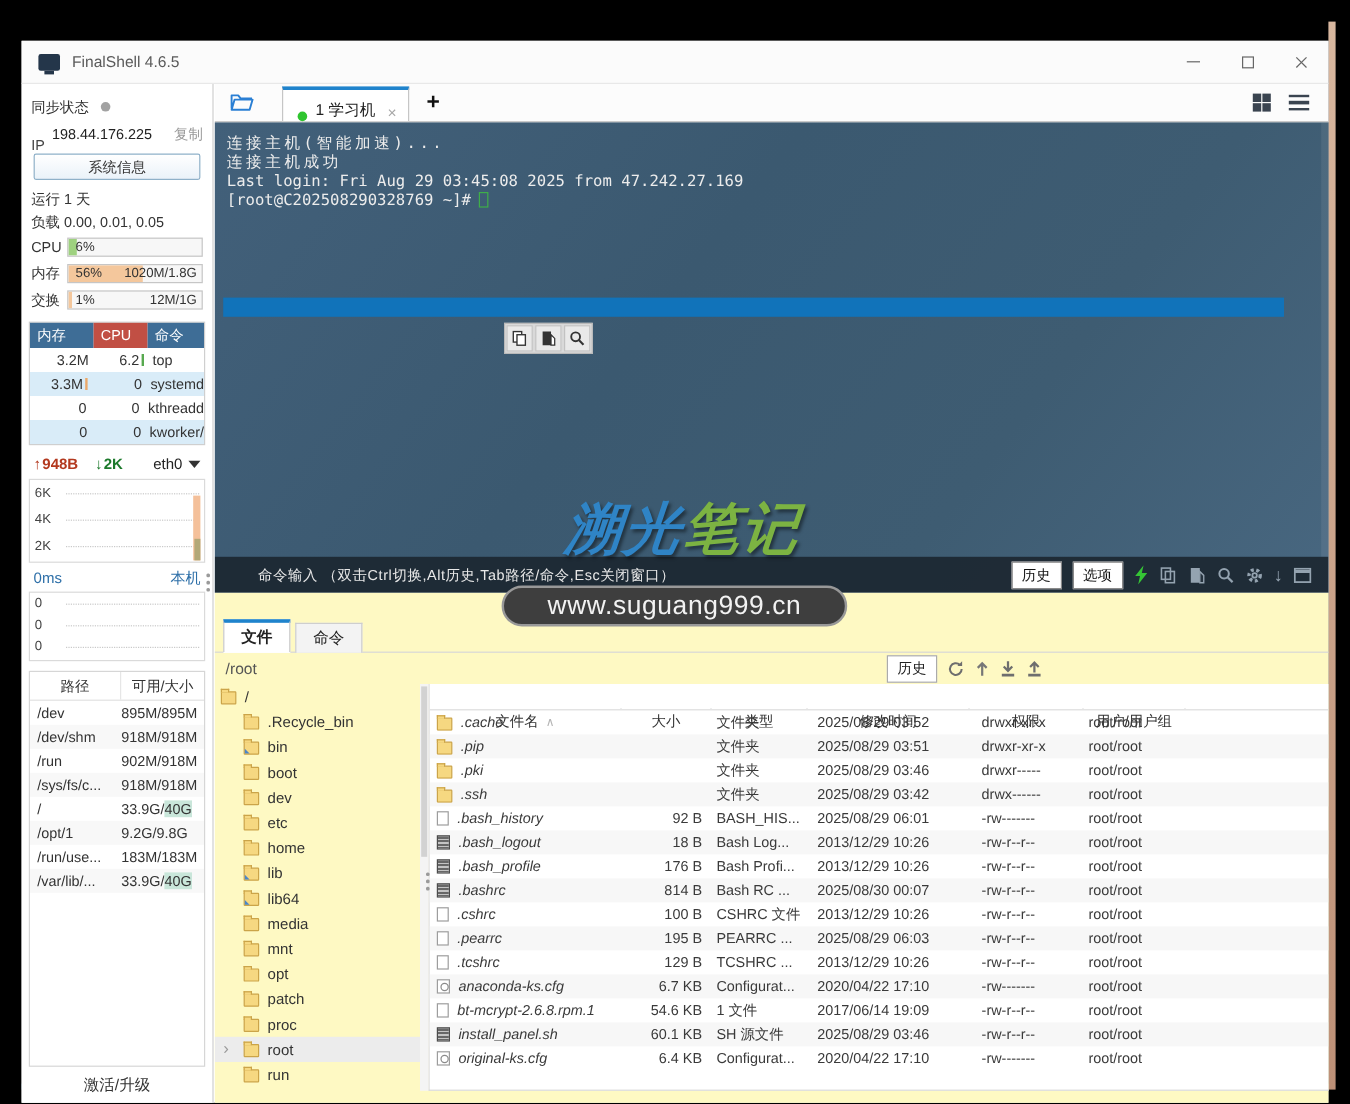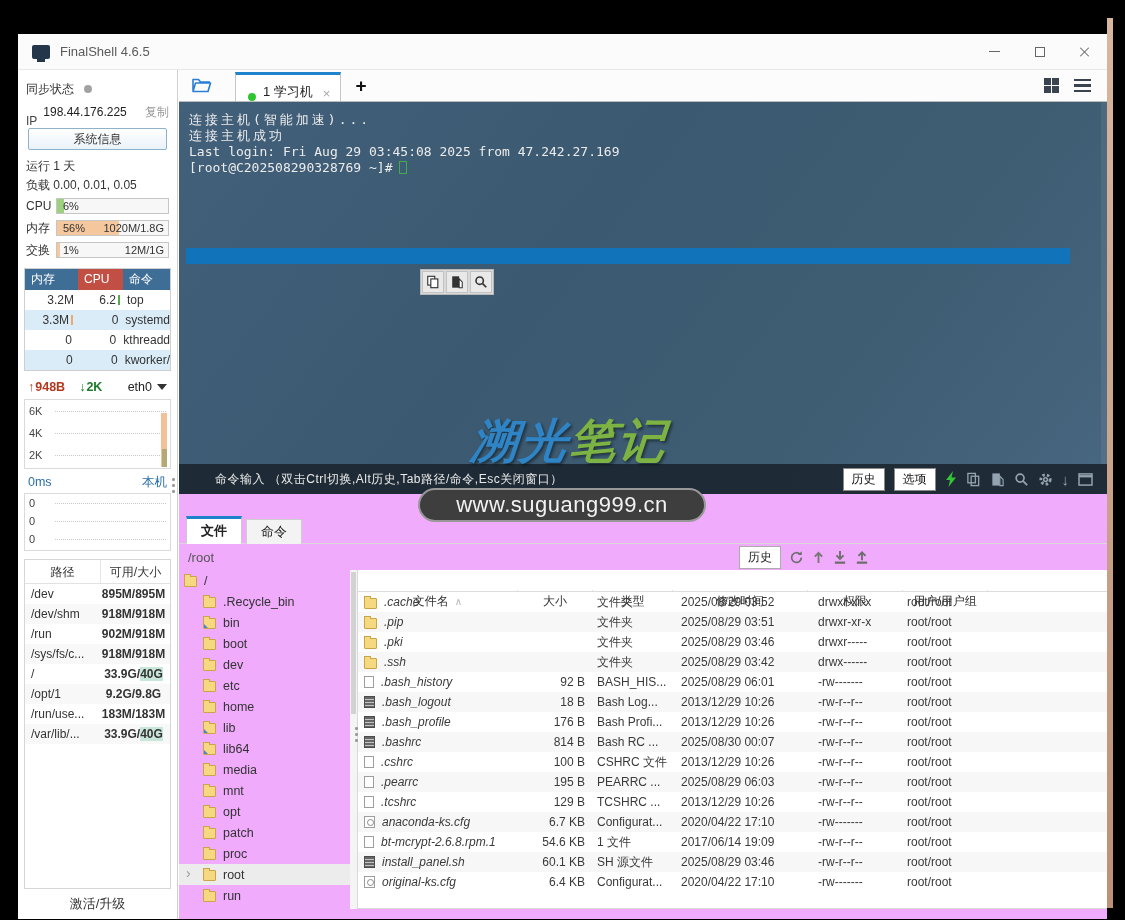--- a/index.html
+++ b/index.html
@@ -80,21 +80,21 @@
   .ping-labels{height:22px;display:flex;align-items:center;padding:0 10px;font-size:12.5px;color:#2d6fa8;margin-top:2px;}
   .ping-host{margin-left:auto;}
 
   .disk-box{margin:8px 6px 0;border:1px solid #d6d6d6;flex:1;font-size:12px;overflow:hidden;display:flex;flex-direction:column;}
   .disk-head{display:flex;height:24px;line-height:24px;border-bottom:1px solid #e2e2e2;color:#333;}
   .dh-path{width:76px;text-align:center;border-right:1px solid #e6e6e6;}
   .dh-size{flex:1;text-align:center;}
   .disk-row{display:flex;height:20px;line-height:20px;}
   .disk-row:nth-child(even){background:#f8f8f8;}
   .dc-path{width:76px;padding-left:6px;white-space:nowrap;overflow:hidden;}
-  .dc-size{flex:1;text-align:center;padding-right:4px;white-space:nowrap;font-weight:bold;}
+  .dc-size{flex:1;text-align:left;padding-right:4px;white-space:nowrap;}
   .hl{background:#c9e6da;}
   .hl:empty{display:none;}
   .activate{height:30px;display:flex;align-items:center;justify-content:center;font-size:13px;color:#333;}
 
   
   .main{position:absolute;left:161px;top:36px;right:0;bottom:0;}
   .tabbar{height:32px;display:flex;align-items:center;background:#fcfcfc;border-bottom:1px solid #bcbcbc;}
   .folder-open-icon{margin-left:12px;display:flex;}
   .term-tab{margin-left:22px;height:29px;align-self:flex-end;display:flex;align-items:flex-end;background:#fff;border:1px solid #c6c6c6;border-bottom:none;border-top:3px solid #1f83cc;padding:0 10px 0 12px;font-size:13px;color:#222;}
   .tab-dot{width:8px;height:8px;border-radius:50%;background:#2fc52f;margin-right:7px;}
@@ -122,21 +122,21 @@
   .cmdbar{position:absolute;left:0;right:0;bottom:0;height:30px;background:rgba(26,36,46,0.88);display:flex;align-items:center;}
   .cmd-hint{margin-left:36px;font-size:12px;color:#e9e9e9;letter-spacing:0.5px;}
   .cmd-right{margin-left:auto;display:flex;align-items:center;gap:9px;margin-right:14px;}
   .cmd-btn{background:#fff;border:1px solid #8a8a8a;color:#111;font-size:12px;padding:2px 8px;}
   .arrow-dl{color:#94a3b0;font-size:15px;font-weight:bold;line-height:1;}
 
   
   .url-pill{position:absolute;left:400px;top:454px;width:288px;height:34px;z-index:60;background:#3e3e3e;border:2px solid #989898;border-radius:18px;display:flex;align-items:center;justify-content:center;color:#f2f2f2;font-size:22px;letter-spacing:0.5px;}
 
   
-  .fm{position:absolute;top:424px;left:0;right:0;bottom:0;background:#f0abfc;}
+  .fm{position:absolute;top:424px;left:0;right:0;bottom:0;background:#fef9c3;}
   .fm-tabs{margin-top:22px;height:28px;display:flex;align-items:flex-end;border-bottom:1px solid #d8d8d8;padding-left:7px;}
   .fm-tab{height:28px;display:flex;align-items:center;justify-content:center;padding:0 14px;font-size:13px;color:#222;margin-bottom:-1px;}
   .fm-tab-active{background:#fff;border:1px solid #c8c8c8;border-bottom:1px solid #fff;border-top:3px solid #1f83cc;font-weight:bold;}
   .fm-tab-idle{background:#f3f3f3;border:1px solid #cecece;border-bottom:none;height:25px;margin-left:4px;}
   .pathbar{height:26px;display:flex;align-items:center;}
   .path-text{margin-left:9px;font-size:13px;color:#555;}
   .path-right{margin-left:auto;margin-right:238px;display:flex;align-items:center;gap:8px;}
   .hist-btn{background:#fff;border:1px solid #ababab;color:#222;font-size:12px;padding:2px 8px;}
   .fm-content{position:absolute;top:76px;left:0;right:0;bottom:10px;display:flex;}
 

